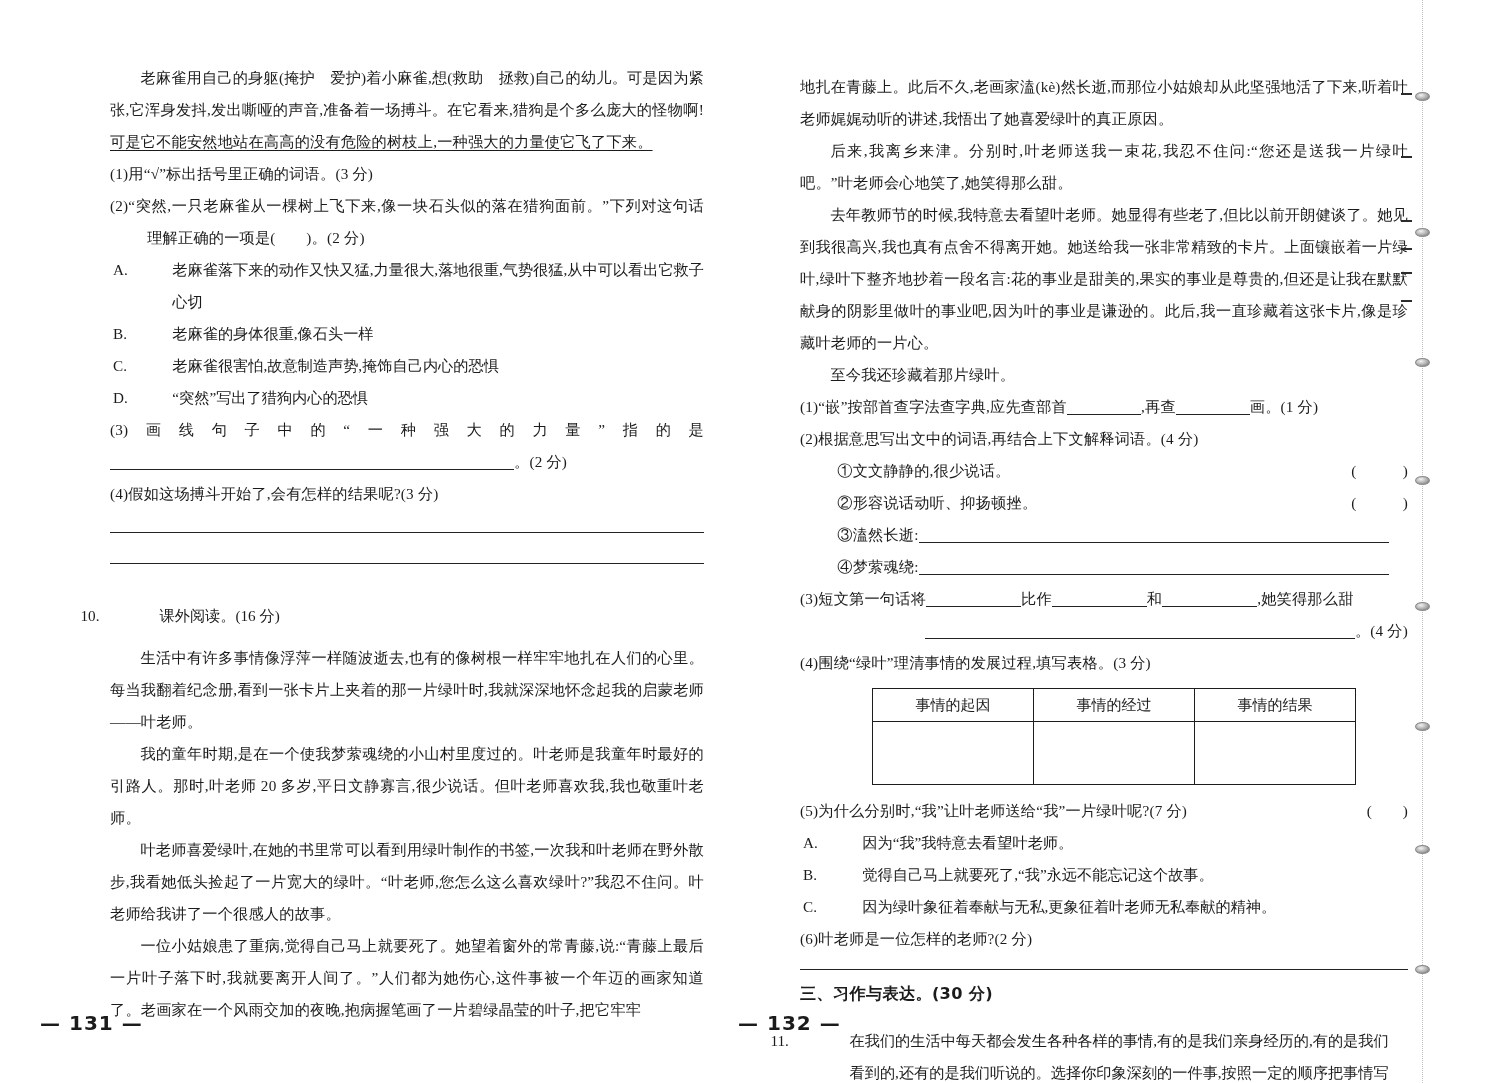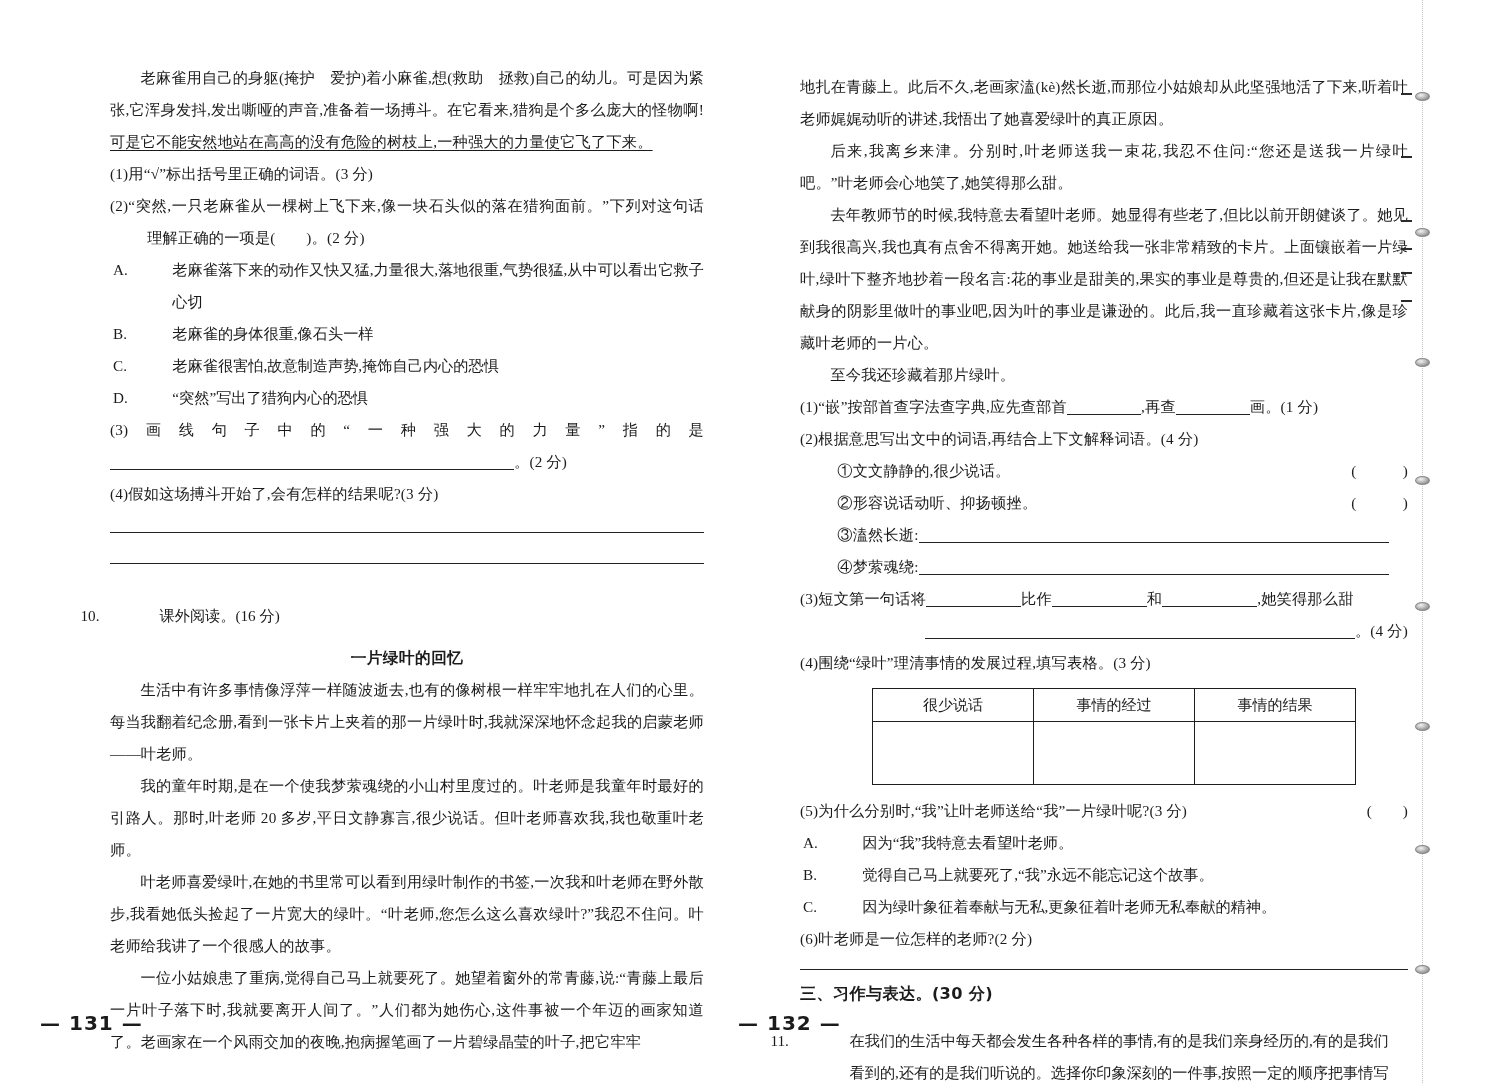--- a/index.html
+++ b/index.html
@@ -201,21 +201,20 @@
 
     <p class="qline"><span>(4)</span><span>假如这场搏斗开始了,会有怎样的结果呢?(3 分)</span></p>
 
     <div class="blank-line w-full"></div>
     <div class="blank-line w-full l2"></div>
 
     <div class="sp-26"></div>
 
     <p class="numitem"><span class="n">10.</span><span>课外阅读。(16 分)</span></p>
 
-    <p class="article-title">一片绿叶的回忆</p>
 
     <p class="para">生活中有许多事情像浮萍一样随波逝去,也有的像树根一样牢牢地扎在人们的心里。每当我翻着纪念册,看到一张卡片上夹着的那一片绿叶时,我就深深地怀念起我的启蒙老师——叶老师。</p>
     <p class="para">我的童年时期,是在一个使我梦萦魂绕的小山村里度过的。叶老师是我童年时最好的引路人。那时,叶老师 20 多岁,平日文静寡言,很少说话。但叶老师喜欢我,我也敬重叶老师。</p>
     <p class="para">叶老师喜爱绿叶,在她的书里常可以看到用绿叶制作的书签,一次我和叶老师在野外散步,我看她低头捡起了一片宽大的绿叶。“叶老师,您怎么这么喜欢绿叶?”我忍不住问。叶老师给我讲了一个很感人的故事。</p>
     <p class="para">一位小姑娘患了重病,觉得自己马上就要死了。她望着窗外的常青藤,说:“青藤上最后一片叶子落下时,我就要离开人间了。”人们都为她伤心,这件事被一个年迈的画家知道了。老画家在一个风雨交加的夜晚,抱病握笔画了一片碧绿晶莹的叶子,把它牢牢</p>
 
     <div class="folio">— 131 —</div>
   </div>
 
   <div class="page page-right">
@@ -239,37 +238,37 @@
 
     <p class="qline"><span>(3)</span><span>短文第一句话将</span><span class="fill f-md"></span><span>比作</span><span class="fill f-md"></span><span>和</span><span class="fill f-md"></span><span>,她笑得那么甜</span></p>
 
     <p class="qline" style="text-align:right"><span class="fill" style="width:430px"></span><span>。(4 分)</span></p>
 
     <p class="qline hang"><span>(4)</span><span>围绕“绿叶”理清事情的发展过程,填写表格。(3 分)</span></p>
 
     <table class="proc-table">
       <thead>
         <tr>
-          <th>很少说话</th>
+          <th>事情的起因</th>
           <th>事情的经过</th>
           <th>事情的结果</th>
         </tr>
       </thead>
       <tbody>
         <tr>
           <td></td>
           <td></td>
           <td></td>
         </tr>
       </tbody>
     </table>
 
     <div class="sp-10"></div>
 
-    <p class="qline"><span class="rightparen">(　　)</span><span>(5)</span><span>为什么分别时,“我”让叶老师送给“我”一片绿叶呢?(3 分)</span></p>
+    <p class="qline"><span class="rightparen">(　　)</span><span>(5)</span><span>为什么分别时,“我”让叶老师送给“我”一片绿叶呢?(7 分)</span></p>
 
     <p class="opt"><span class="lbl">A.</span><span>因为“我”我特意去看望叶老师。</span></p>
     <p class="opt"><span class="lbl">B.</span><span>觉得自己马上就要死了,“我”永远不能忘记这个故事。</span></p>
     <p class="opt"><span class="lbl">C.</span><span>因为绿叶象征着奉献与无私,更象征着叶老师无私奉献的精神。</span></p>
 
     <p class="qline"><span>(6)</span><span>叶老师是一位怎样的老师?(2 分)</span></p>
 
     <hr class="hr-sep">
 
     <p class="section-head">三、习作与表达。(30 分)</p>

